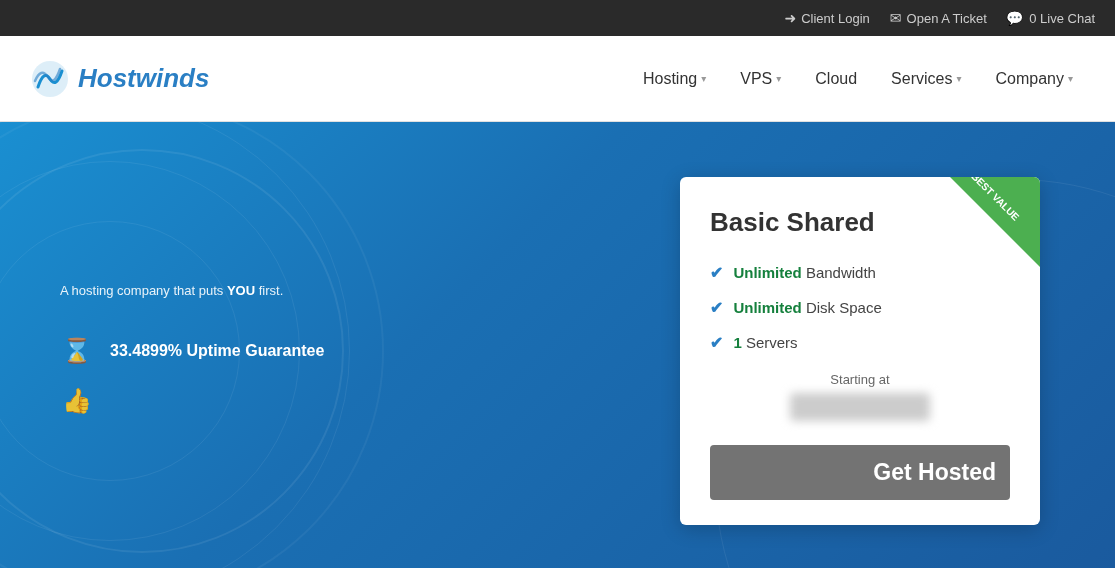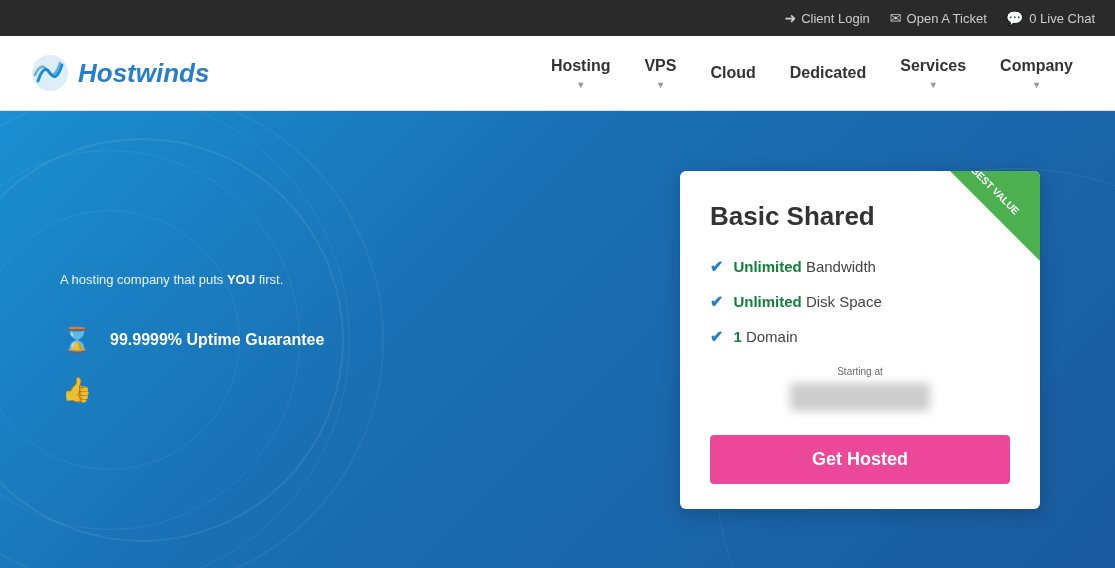--- a/index.html
+++ b/index.html
@@ -26,21 +26,21 @@
       text-decoration: none;
     }
     .top-bar-icon { font-size: 14px; }
 
     
     .navbar {
       background: #fff;
       display: flex;
       align-items: center;
       padding: 0 30px;
-      height: 75px;
+      height: 86px;
       border-bottom: 1px solid #e0e0e0;
       position: relative;
       z-index: 10;
     }
     .logo-area {
       display: flex;
       align-items: center;
       gap: 8px;
       flex-shrink: 0;
     }
@@ -61,24 +61,23 @@
       gap: 10px;
     }
     .nav-item {
       display: flex;
       align-items: center;
       gap: 4px;
       padding: 8px 12px;
       font-size: 16px;
       color: #333;
       cursor: pointer;
-      font-weight: 700;
+      font-weight: 400;
       text-decoration: none;
       white-space: nowrap;
-      flex-direction: column;
     }
     .nav-arrow { font-size: 10px; color: #999; }
 
     
     .hero {
       background: linear-gradient(135deg, #1a8fd1 0%, #1a6fb3 40%, #1a5a9e 100%);
       min-height: 457px;
       display: flex;
       align-items: center;
       padding: 40px 60px;
@@ -215,48 +214,48 @@
     }
     .check-icon {
       color: #2a7fc4;
       font-size: 16px;
       font-weight: bold;
     }
     .highlight { color: #15803d; font-weight: bold; }
     .starting-at {
       text-align: center;
       color: #666;
-      font-size: 10px;
+      font-size: 13px;
       margin-top: 20px;
       margin-bottom: 6px;
     }
     .price-blurred {
       text-align: center;
       margin-bottom: 20px;
     }
     .price-bar {
       display: inline-block;
       width: 140px;
       height: 28px;
       background: #ccc;
       border-radius: 4px;
       filter: blur(5px);
     }
     .get-hosted-btn {
       display: block;
       width: 100%;
       padding: 14px;
-      background: #ec4899;
+      background: #737373;
       color: #fff;
-      font-size: 18px;
+      font-size: 23px;
       font-weight: bold;
       border: none;
       border-radius: 4px;
       cursor: pointer;
-      text-align: center;
+      text-align: right;
     }
 
     
     .bg-circle {
       position: absolute;
       border-radius: 50%;
       border: 1.5px solid rgba(255,255,255,0.07);
       pointer-events: none;
     }
   </style>
@@ -293,23 +292,20 @@
       <span class="nav-arrow">▾</span>
     </a>
     <a class="nav-item">
       <span>VPS</span>
       <span class="nav-arrow">▾</span>
     </a>
     <a class="nav-item">
       <span>Cloud</span>
     </a>
     <a class="nav-item">
-      <span>Dedicated</span>
-    </a>
-    <a class="nav-item">
       <span>Services</span>
       <span class="nav-arrow">▾</span>
     </a>
     <a class="nav-item">
       <span>Company</span>
       <span class="nav-arrow">▾</span>
     </a>
   </div>
 </nav>
 
@@ -320,21 +316,21 @@
   <div class="bg-circle" style="width:260px;height:260px;left:-20px;top:50%;transform:translateY(-50%)"></div>
   <div class="bg-circle" style="width:600px;height:600px;right:-200px;bottom:-200px;"></div>
 
   <div class="hero-left">
     <p class="hero-sub">
       <span>A hosting company that puts </span><strong>YOU</strong><span> first.</span>
     </p>
     <div class="hero-features">
       <div class="hero-feature">
         <div class="feature-icon">⌛</div>
-        <span>99.9999% Uptime Guarantee</span>
+        <span>33.4899% Uptime Guarantee</span>
       </div>
       <div class="hero-feature">
         <div class="feature-icon">👍</div>
       </div>
     </div>
   </div>
 
   <div class="hero-right">
     <div class="pricing-card">
 
@@ -354,21 +350,21 @@
       <div class="card-feature">
         <span class="check-icon">✔</span>
         <span>
           <span class="highlight">Unlimited</span><span> Disk Space</span>
         </span>
       </div>
 
       <div class="card-feature">
         <span class="check-icon">✔</span>
         <span>
-          <span class="highlight">1</span><span> Domain</span>
+          <span class="highlight">1</span><span> Servers</span>
         </span>
       </div>
 
       <p class="starting-at">Starting at</p>
       <div class="price-blurred">
         <span class="price-bar"></span>
       </div>
 
       <button class="get-hosted-btn">Get Hosted</button>
     </div>

